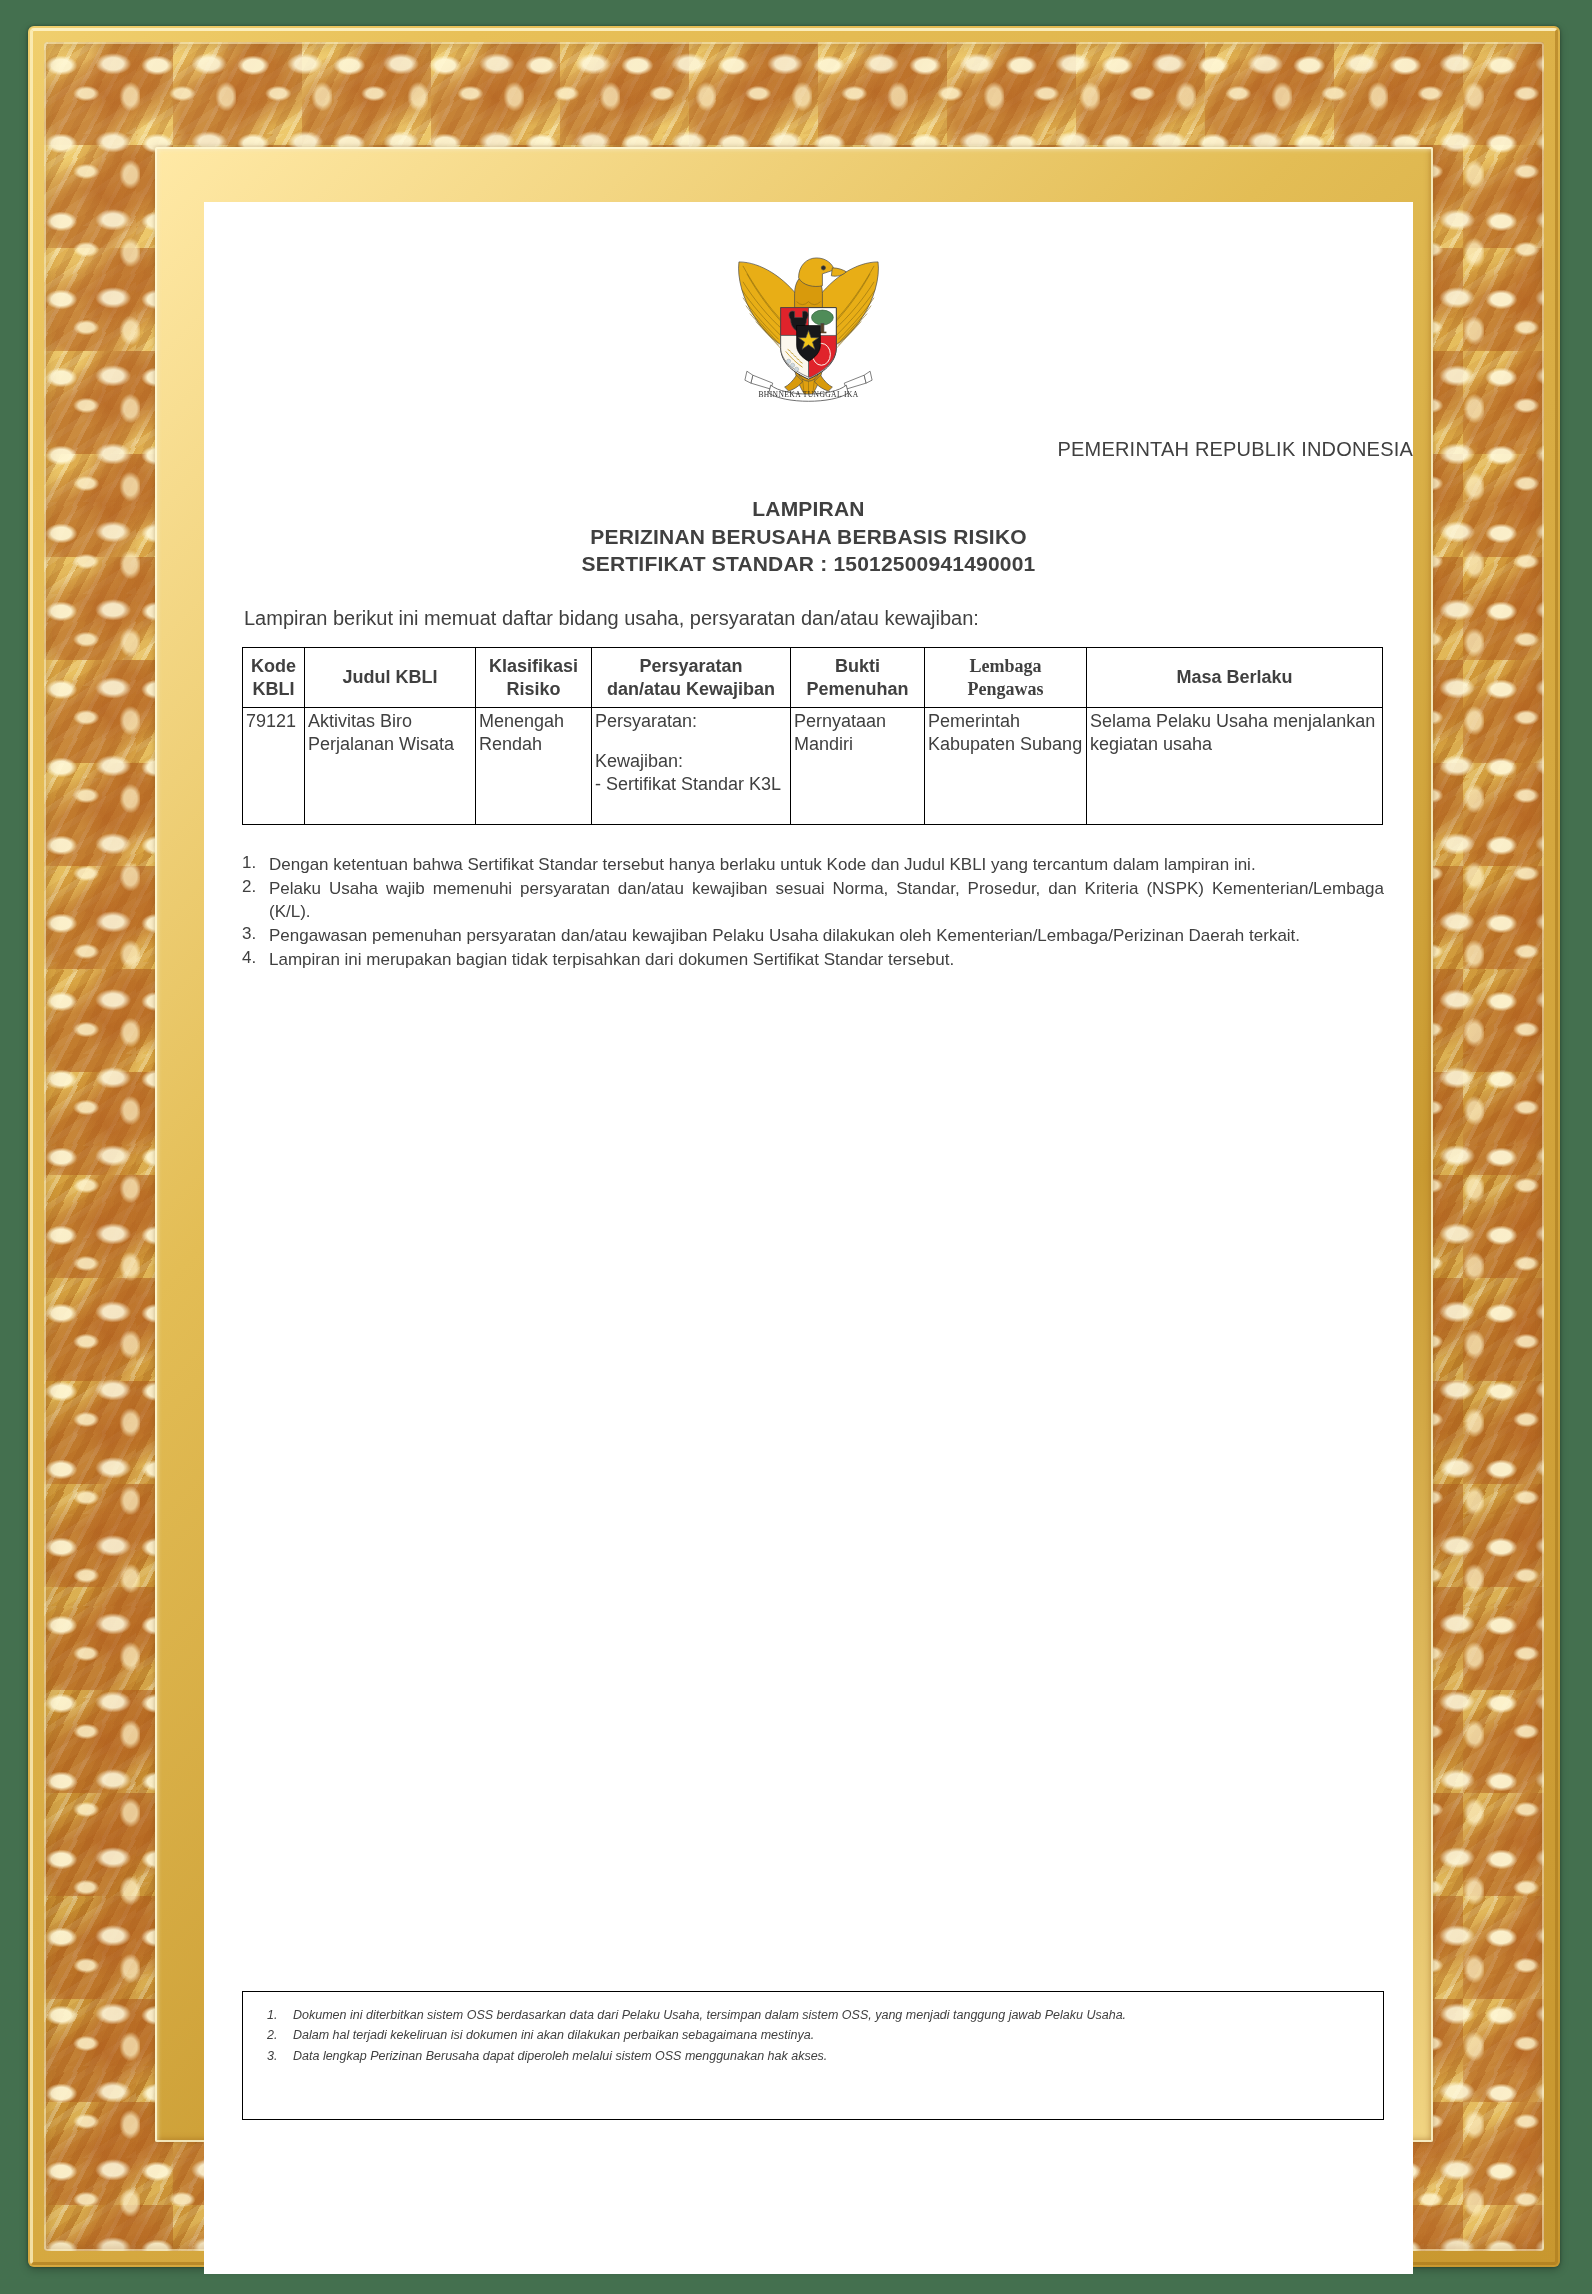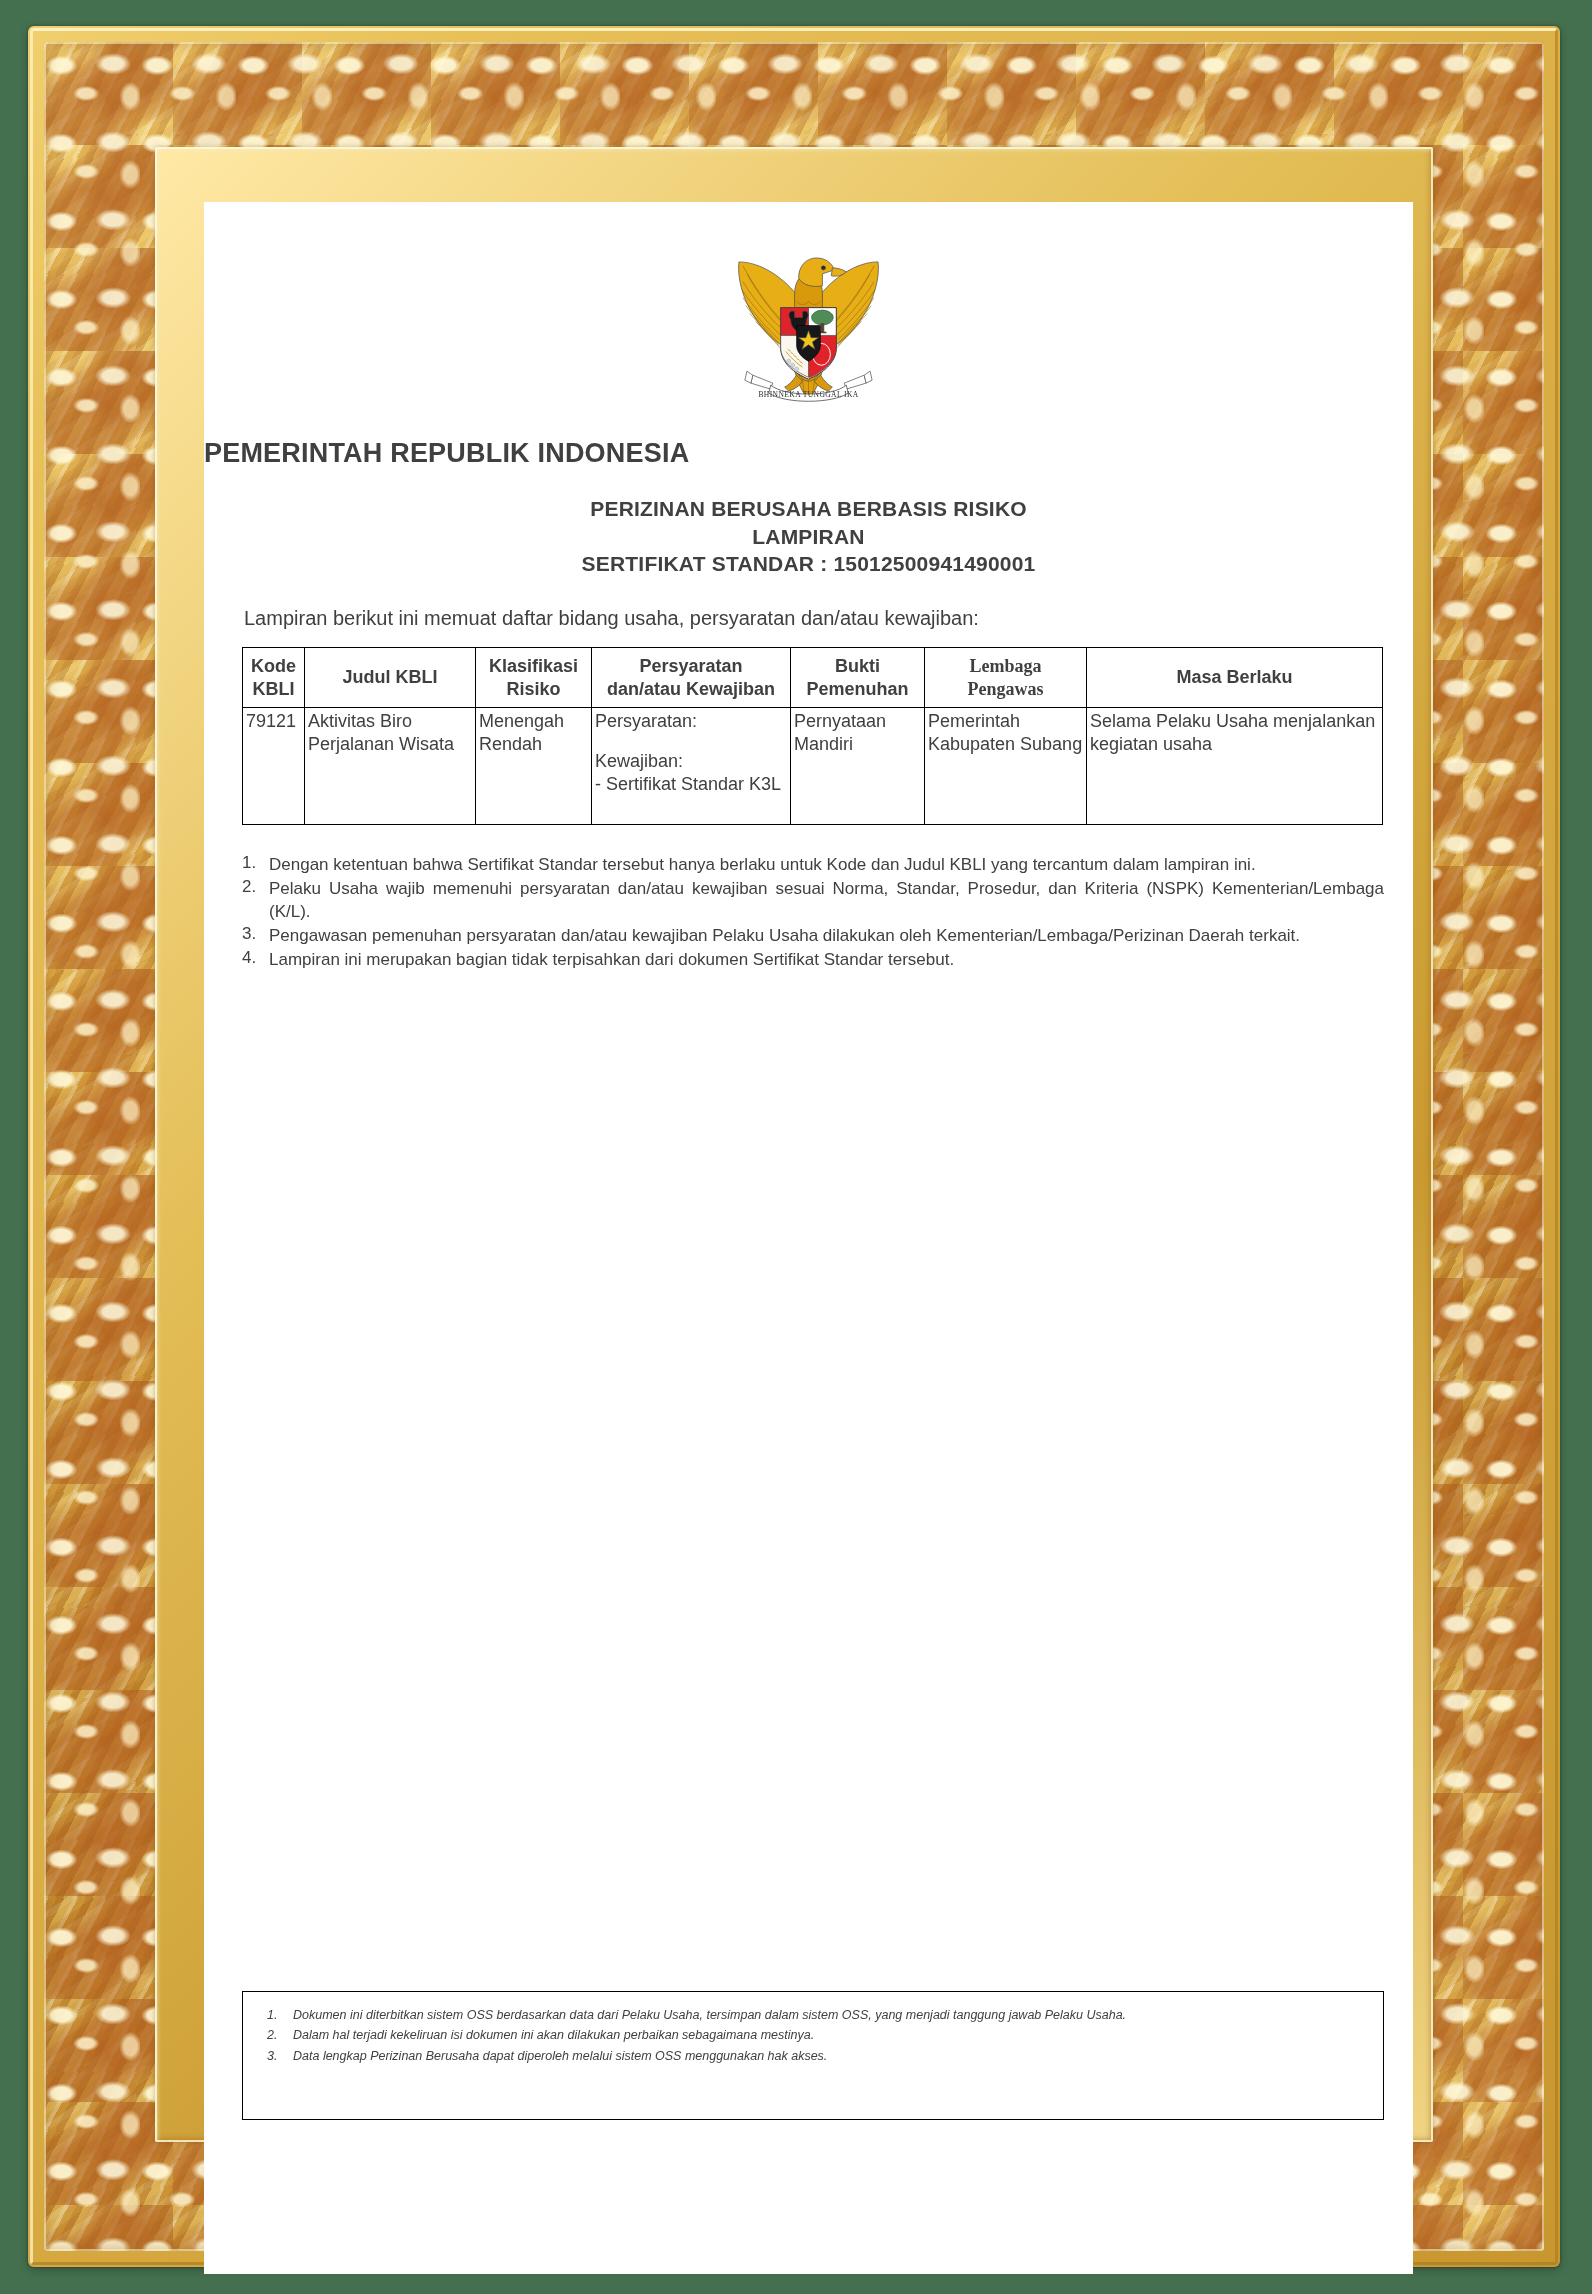--- a/index.html
+++ b/index.html
@@ -103,22 +103,22 @@
   
   .emblem-wrap {
     position: absolute; left: 0; right: 0; top: 46px;
     display: flex; justify-content: center;
   }
   .emblem { display: block; }
 
   
   .t-main {
     position: absolute; left: 0; right: 0; top: 236px;
-    text-align: left;
-    font-size: 27px; font-weight: bold; letter-spacing: 0.2px;
+    text-align: right;
+    font-size: 20px; font-weight: normal; letter-spacing: 0.2px;
   }
   .t-block {
     position: absolute; left: 0; right: 0; top: 293px;
     text-align: center;
     font-size: 21px; font-weight: bold; line-height: 1.32;
     letter-spacing: 0.2px;
   }
 
   
   .intro {
@@ -292,22 +292,22 @@
           <path d="M142 128 L148 124 L150 133 L144 136 Z" fill="#ffffff" stroke="#4a4a4a" stroke-width=".7"></path>
           <path d="M48 138 C62 150 110 150 124 138 L126 146 C110 157 62 157 46 146 Z" fill="#ffffff" stroke="#4a4a4a" stroke-width=".8"></path>
           <text x="86" y="150" font-family="'Liberation Serif', serif" font-size="7.6" text-anchor="middle" fill="#2b2b2b" stroke="none" letter-spacing="0.4">BHINNEKA TUNGGAL IKA</text>
         </g>
       </svg>
     </div>
 
     <div class="t-main">PEMERINTAH REPUBLIK INDONESIA</div>
 
     <div class="t-block">
+      <div>LAMPIRAN</div>
       <div>PERIZINAN BERUSAHA BERBASIS RISIKO</div>
-      <div>LAMPIRAN</div>
       <div>SERTIFIKAT STANDAR : 15012500941490001</div>
     </div>
 
     <div class="intro">Lampiran berikut ini memuat daftar bidang usaha, persyaratan dan/atau kewajiban:</div>
 
     <table class="tbl">
       <thead>
         <tr>
           <th class="c1">
             <span>Kode</span><br>

